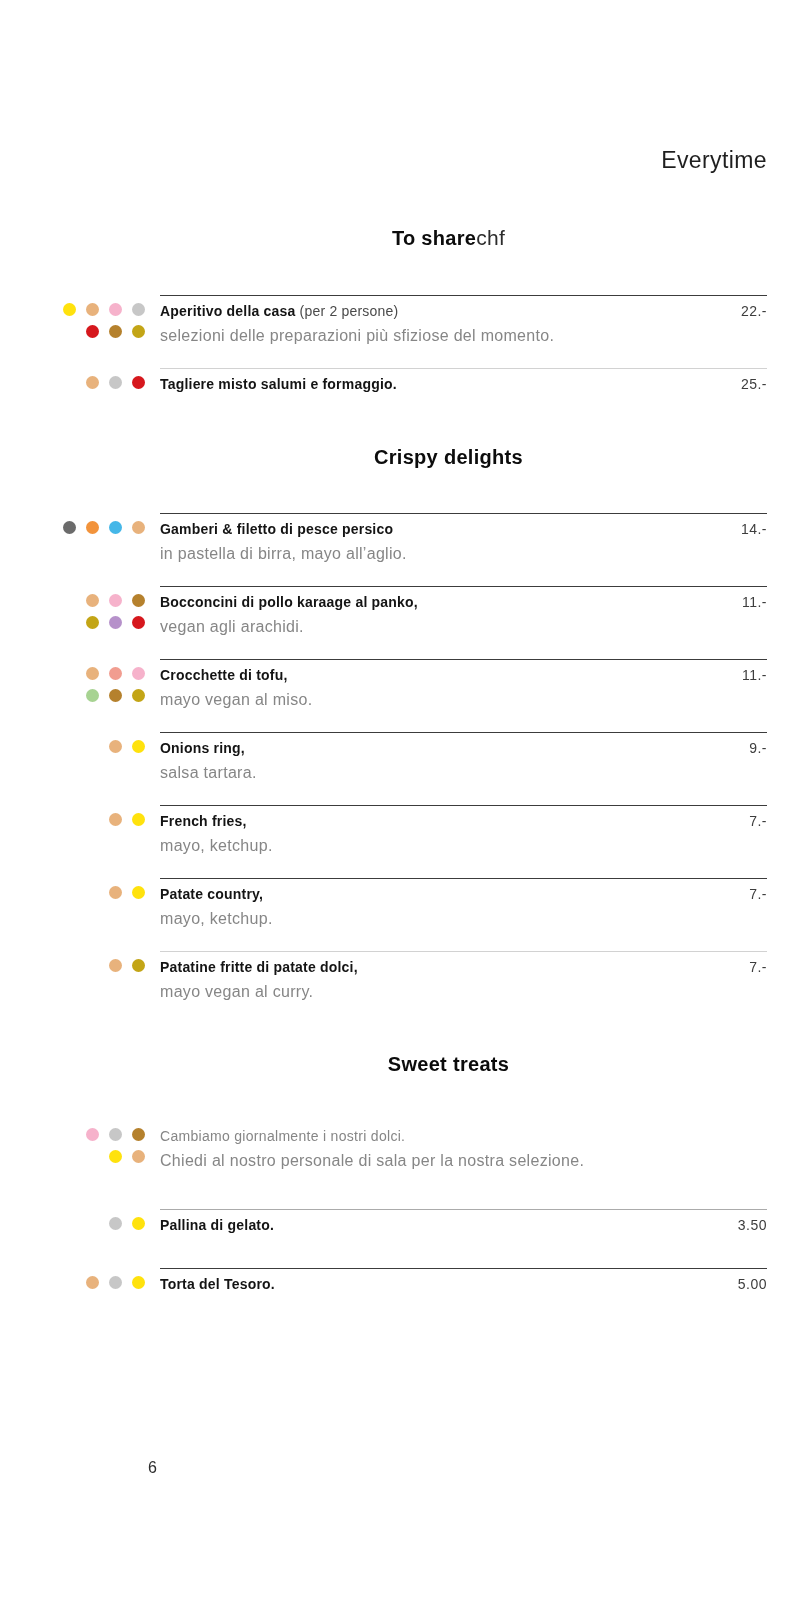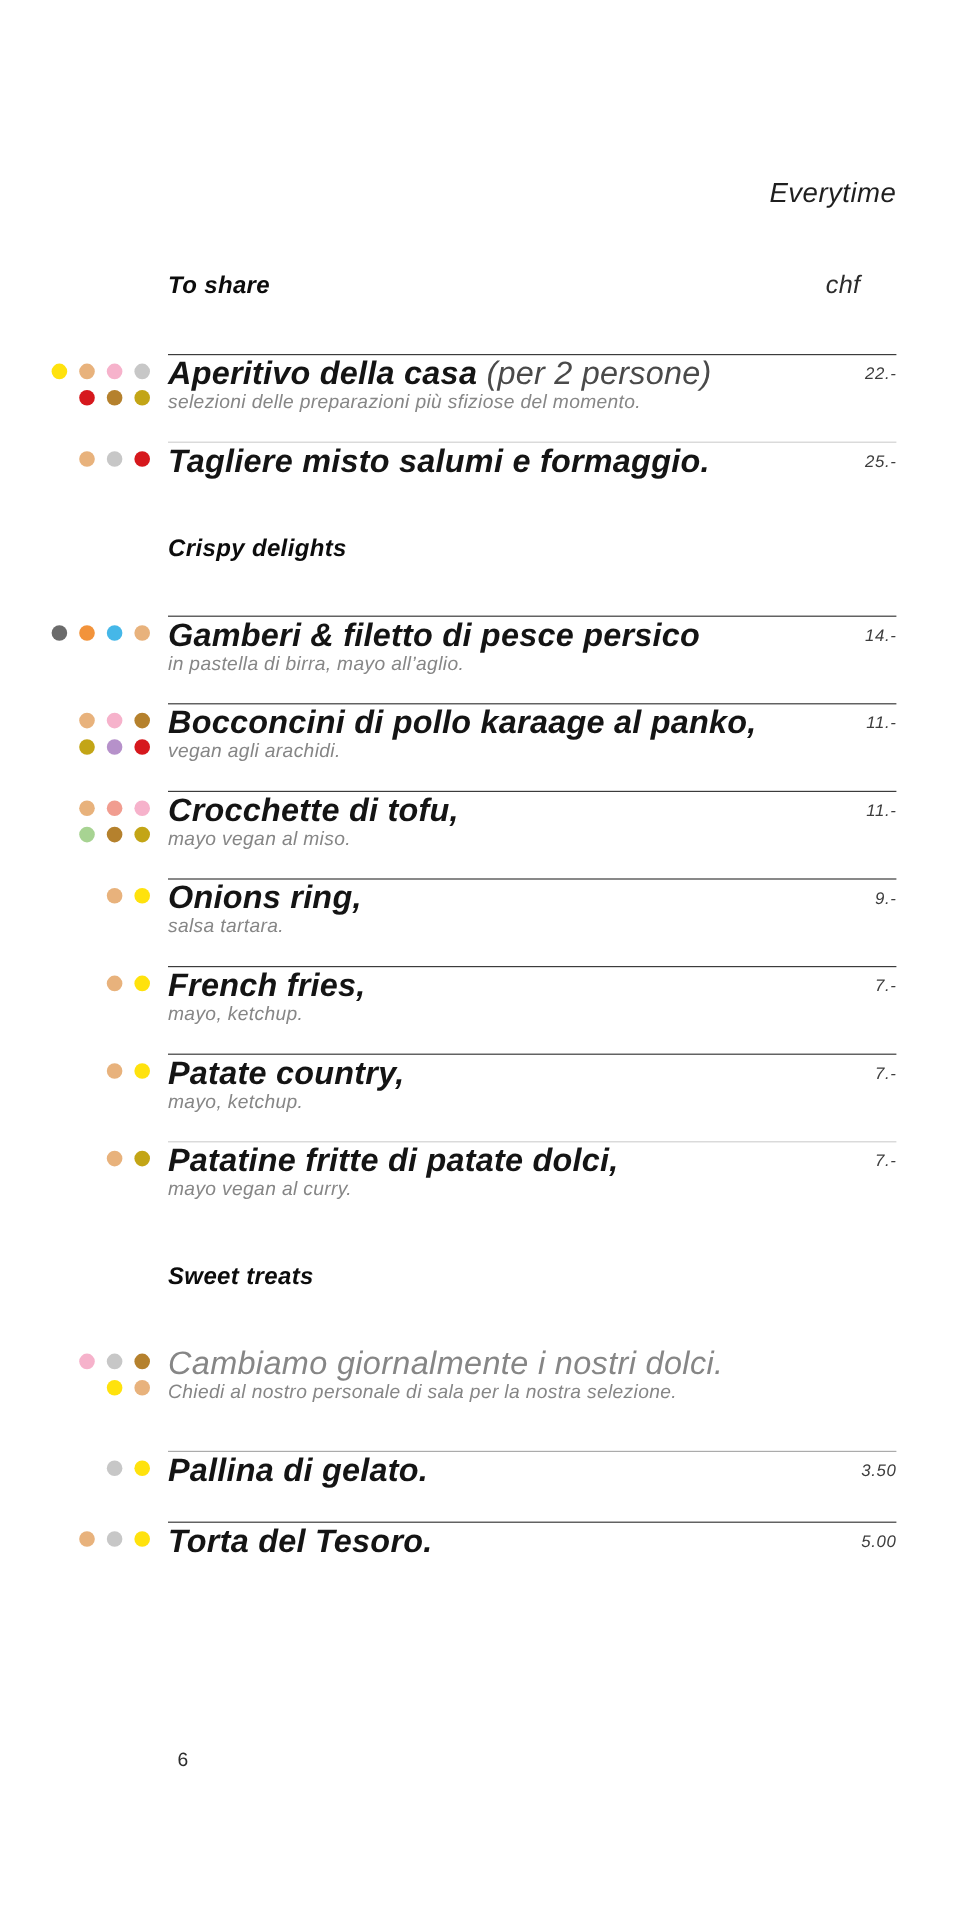--- a/index.html
+++ b/index.html
@@ -1,47 +1,47 @@
 <!DOCTYPE html>
 <html><head>
 <meta charset="utf-8">
 <title>Menu</title>
 <style>
   html,body{margin:0;padding:0;background:#ffffff;}
   .page{
     position:relative;width:800px;height:1600px;background:#ffffff;overflow:hidden;
     font-family:"Liberation Sans",sans-serif;color:#1a1a1a;
   }
-  .content{position:absolute;left:140px;top:0;width:607px;font-style:italic;}
+  .content{position:absolute;left:160px;top:0;width:607px;}
 
   .top-label{
     margin-top:148px;text-align:right;font-size:23px;line-height:24px;
     font-weight:400;color:#1f1f1f;letter-spacing:.4px;
   }
 
   
-  .section-head{display:flex;justify-content:space-between;align-items:flex-end;}
+  .section-head{display:flex;justify-content:center;align-items:flex-end;}
   .section-title{font-size:20px;line-height:24px;font-weight:700;color:#0c0c0c;letter-spacing:.3px;}
   .currency-label{font-size:21px;line-height:24px;font-weight:400;color:#2c2c2c;padding-right:30px;letter-spacing:.3px;}
   .section:nth-child(1) .section-head{margin-top:54px;}
   .section:nth-child(1) .item:first-child{margin-top:45px;}
   .section:nth-child(n+2) .section-head{margin-top:44px;}
   .section:nth-child(n+2) .item:first-child{margin-top:44px;}
 
   
   .item{position:relative;border-top:1.5px solid #3c3c3c;padding:3px 0 20px;}
   .item.rule-light{border-top-color:#d2d2d2;}
   .item.rule-medium{border-top-color:#ababab;}
   .item.rule-none{border-top-color:transparent;}
   .item.no-desc{padding-bottom:30px;}
   .section .item:last-child{padding-bottom:4px;}
   .section:nth-child(3) .item:first-child{padding-bottom:36px;}
 
   .name-row{display:flex;justify-content:space-between;align-items:flex-start;}
-  .name{font-size:27px;line-height:25px;font-weight:600;color:#141414;letter-spacing:.2px;}
+  .name{font-size:14px;line-height:25px;font-weight:600;color:#141414;letter-spacing:.2px;}
   .name .suffix{font-weight:400;color:#4a4a4a;}
   .item.light .name{font-weight:400;color:#868686;letter-spacing:.3px;}
   .price{font-size:14px;line-height:25px;font-weight:400;color:#3d3d3d;letter-spacing:.5px;white-space:nowrap;}
   .desc{font-size:16px;line-height:24px;font-weight:400;color:#868686;letter-spacing:.3px;}
 
   
   .dots{position:absolute;right:calc(100% + 15px);top:7px;display:flex;flex-direction:column;gap:9px;align-items:flex-end;}
   .dot-row{display:flex;gap:10px;}
   .dot{width:13px;height:13px;border-radius:50%;display:block;}
 

